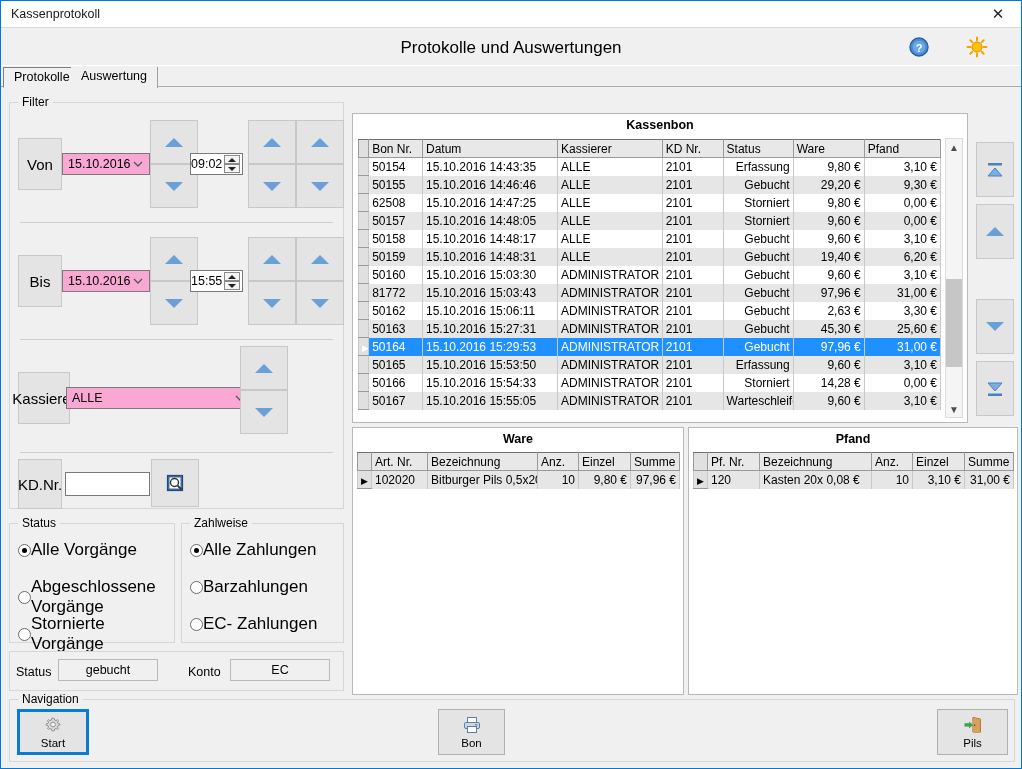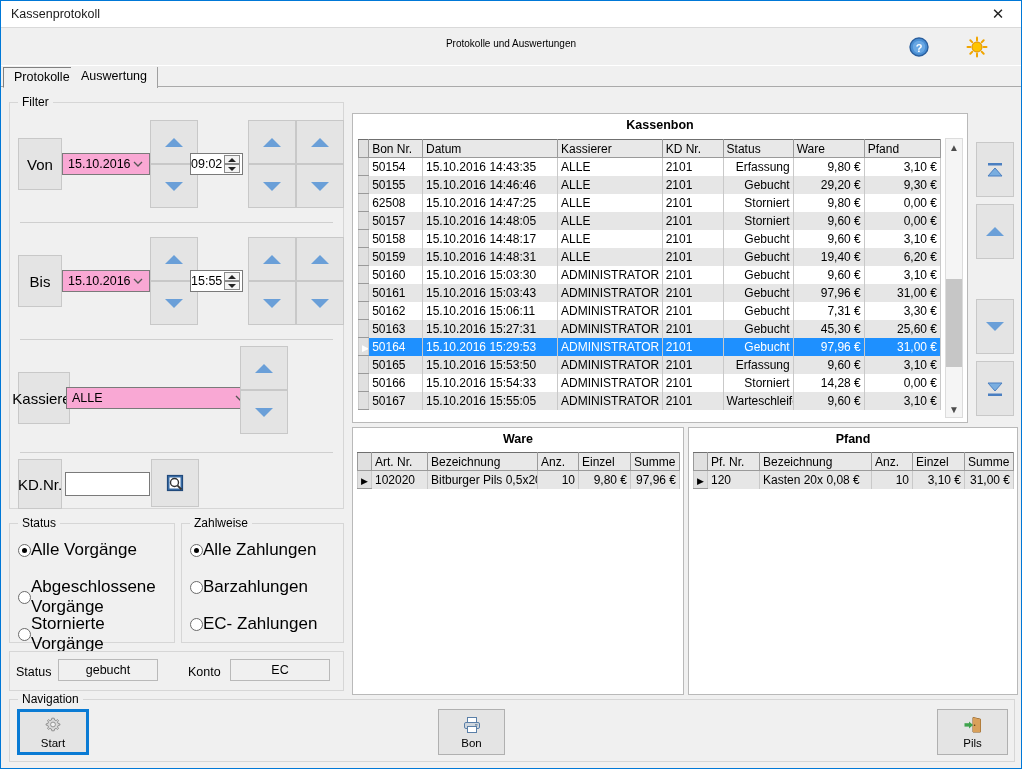--- a/index.html
+++ b/index.html
@@ -36,21 +36,21 @@
   }
 
   
   .headerband {
     position:absolute; left:0; top:27px; width:1020px; height:38px;
     background:#f0f0f0;
     border-bottom:1px solid #ffffff;
   }
   .headerband .htitle {
     position:absolute; left:0; right:0; top:10px;
-    text-align:center; font-size:10px;
+    text-align:center; font-size:17px;
   }
   .hdr-icon { position:absolute; top:8px; width:22px; height:22px; cursor:pointer; }
   .hdr-help { left:907px; }
 
   
   .tabstrip {
     position:absolute; left:0; top:66px; width:1020px; height:20px;
     border-bottom:1px solid #aaa;
   }
   .tab {
@@ -563,36 +563,36 @@
               <td class="">50160</td>
               <td class="">15.10.2016 15:03:30</td>
               <td class="">ADMINISTRATOR</td>
               <td class="">2101</td>
               <td class="num">Gebucht</td>
               <td class="num">9,60 €</td>
               <td class="num">3,10 €</td>
             </tr>
             <tr class="even">
               <td class="rsel"></td>
-              <td class="">50161</td>
+              <td class="">81772</td>
               <td class="">15.10.2016 15:03:43</td>
               <td class="">ADMINISTRATOR</td>
               <td class="">2101</td>
               <td class="num">Gebucht</td>
               <td class="num">97,96 €</td>
               <td class="num">31,00 €</td>
             </tr>
             <tr class="odd">
               <td class="rsel"></td>
               <td class="">50162</td>
               <td class="">15.10.2016 15:06:11</td>
               <td class="">ADMINISTRATOR</td>
               <td class="">2101</td>
               <td class="num">Gebucht</td>
-              <td class="num">7,31 €</td>
+              <td class="num">2,63 €</td>
               <td class="num">3,30 €</td>
             </tr>
             <tr class="even">
               <td class="rsel"></td>
               <td class="">50163</td>
               <td class="">15.10.2016 15:27:31</td>
               <td class="">ADMINISTRATOR</td>
               <td class="">2101</td>
               <td class="num">Gebucht</td>
               <td class="num">45,30 €</td>

